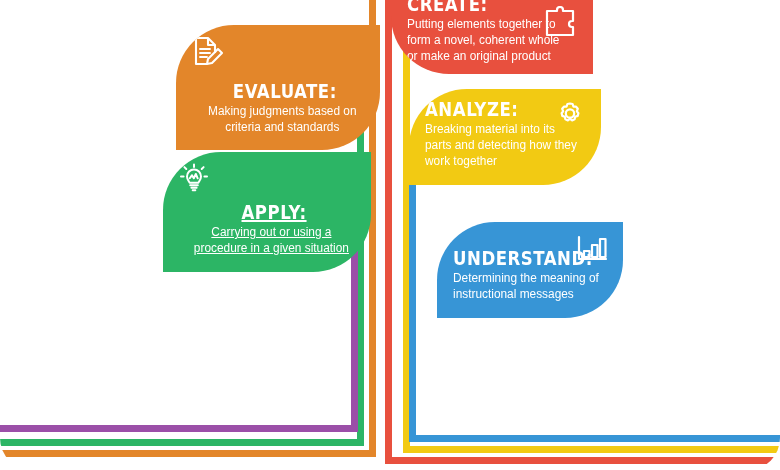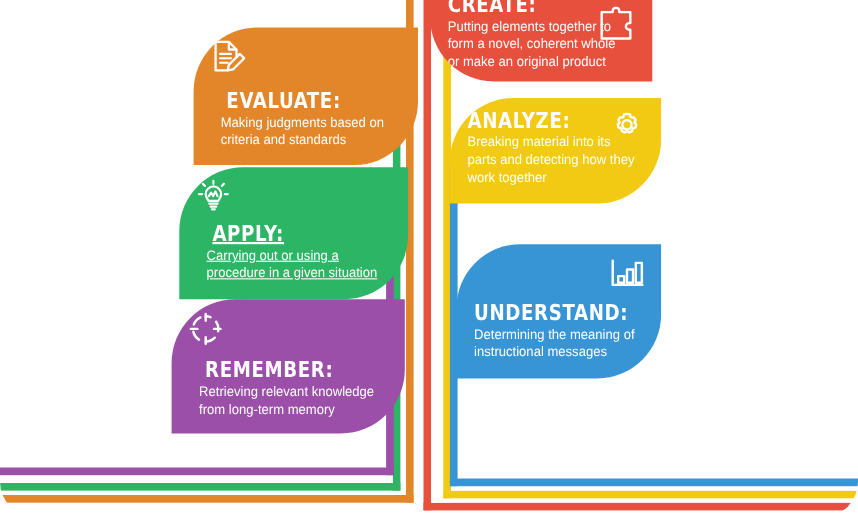--- a/index.html
+++ b/index.html
@@ -48,21 +48,21 @@
   .desc{
     font-family:"Liberation Sans", sans-serif;
     font-size:12.5px;
     line-height:1.28;
     margin:0;
     font-stretch:condensed;
     transform:scaleX(.95);
   }
   .desc.r{transform-origin:right center;}
   .desc.l{transform-origin:left center;}
-  .align-r{text-align:left;}
+  .align-r{text-align:center;}
   .align-l{text-align:left;}
 
   .ico{position:absolute;width:34px;height:34px;}
 
   
   #card-create      {left:391px;  top:-52px;  width:202px; height:126px;}
   #card-create .body{bottom:10px;}
   #card-create .ico {right:16px;  top:60px;}
 
   #card-evaluate      {left:176px; top:25px;  width:204px; height:125px;}
@@ -70,21 +70,21 @@
   #card-evaluate .ico {left:14px;  top:10px;}
 
   #card-analyze      {left:409px; top:89px;  width:192px; height:96px;}
   #card-analyze .body{bottom:16px;}
   #card-analyze .ico {right:14px; top:10px;}
 
   #card-apply      {left:163px; top:152px; width:208px; height:120px;}
   #card-apply .body{bottom:16px;text-decoration:underline;}
   #card-apply .ico {left:14px;  top:10px;}
 
-  #card-understand      {left:415px; top:222px; width:186px; height:122px;}
+  #card-understand      {left:437px; top:222px; width:186px; height:96px;}
   #card-understand .body{bottom:16px;}
   #card-understand .ico {right:14px; top:10px;}
 
   #card-remember      {left:156px; top:272px; width:212px; height:122px;}
   #card-remember .body{bottom:14px;}
   #card-remember .ico {left:14px;  top:10px;}
 </style>
 </head>
 <body>
 
@@ -176,28 +176,14 @@
           <rect x="25" y="7" width="5.5" height="18"></rect>
         </g>
       </svg>
     </span>
     <div class="body align-l">
       <p class="ttl l">UNDERSTAND:</p>
       <p class="desc l">Determining the meaning of instructional messages</p>
     </div>
   </div>
 
-  <div class="card leaf" id="card-remember" style="background:#9B4FA8;">
-    <span class="ico">
-      <svg viewBox="0 0 34 34" width="34" height="34" aria-hidden="true">
-        <g fill="none" stroke="#ffffff" stroke-width="2.2" stroke-linecap="round">
-          <path d="M17 5.5a11.5 11.5 0 1 1 0 23 11.5 11.5 0 0 1 0-23" stroke-dasharray="9 6.6" stroke-dashoffset="4.5"></path>
-          <path d="M17 3.5v6M17 24.5v6M3.5 17h6M24.5 17h6"></path>
-        </g>
-      </svg>
-    </span>
-    <div class="body align-r">
-      <p class="ttl r">REMEMBER:</p>
-      <p class="desc r">Retrieving relevant knowledge from long-term memory</p>
-    </div>
-  </div>
 
 </div>
 
 </body></html>

